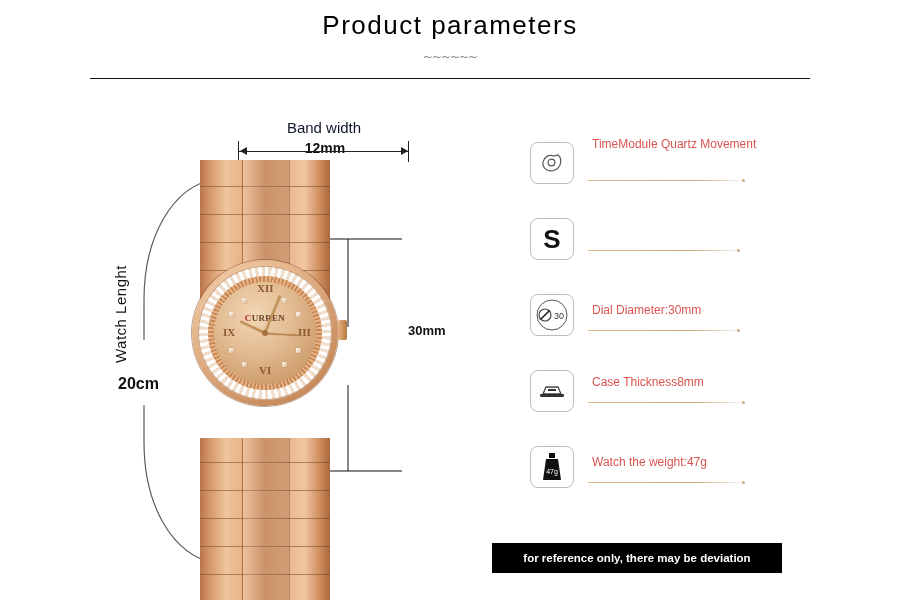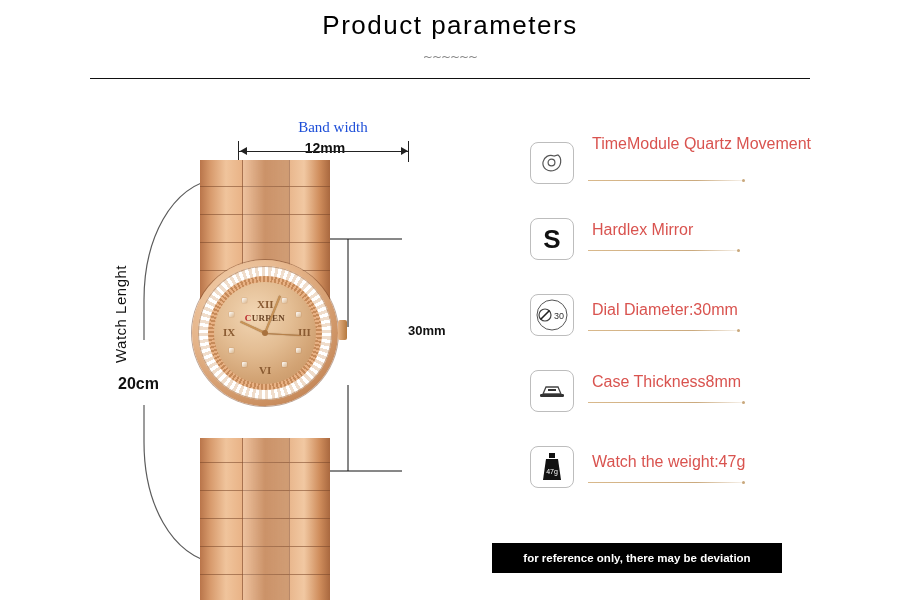--- a/index.html
+++ b/index.html
@@ -32,22 +32,22 @@
   .header-rule{
     position:absolute;left:90px;top:78px;width:720px;height:1px;
     background:#111;
   }
 
   
   .watch-area{position:absolute;left:90px;top:100px;width:400px;height:470px;}
 
   
   .bandwidth-label{
-    position:absolute;left:168px;top:19px;width:150px;
-    text-align:center;font-size:15px;color:#1d4ed8;font-family:Liberation Serif, serif;
+    position:absolute;left:159px;top:19px;width:150px;
+    text-align:center;font-size:15px;color:#0f172a;
   }
   .bandwidth-value{
     position:absolute;left:160px;top:40px;width:150px;
     text-align:center;font-size:14px;font-weight:bold;color:#111;
   }
   .dim-line-h{
     position:absolute;left:148px;top:51px;width:170px;height:1px;background:#222;
   }
   .dim-tick-l{position:absolute;left:148px;top:41px;width:1px;height:21px;background:#222;}
   .dim-tick-r{position:absolute;left:318px;top:41px;width:1px;height:21px;background:#222;}
@@ -125,21 +125,21 @@
   .brand{
     position:absolute;left:0;top:31px;width:102px;text-align:center;
     font-size:9px;font-weight:bold;letter-spacing:0.3px;
     color:#6b4526;font-family:"Liberation Serif", serif;
   }
   .brand b{color:#b8252a;}
   .num{
     position:absolute;font-family:"Liberation Serif", serif;
     font-size:11px;color:#8a5b32;font-weight:bold;
   }
-  .n12{left:43px;top:16px;}
+  .n12{left:43px;top:0;}
   .n3{left:84px;top:44px;}
   .n6{left:45px;top:82px;}
   .n9{left:9px;top:44px;}
   .gem{
     position:absolute;width:5px;height:5px;border-radius:1px;
     background:linear-gradient(135deg,#fff,#d8b48a);
     box-shadow:0 0 1px rgba(120,70,40,.8);
   }
   .hand{
     position:absolute;background:#c89357;transform-origin:0 50%;
@@ -158,21 +158,21 @@
   .specs{position:absolute;left:530px;top:140px;width:330px;}
   .spec-row{position:relative;height:76px;}
   .spec-icon{
     position:absolute;left:0;top:2px;width:42px;height:40px;
     border:1px solid #bdbdbd;border-radius:8px;
     background:#fff;
     display:flex;align-items:center;justify-content:center;
   }
   .spec-text{
     position:absolute;left:62px;top:0px;width:262px;
-    font-size:16px;line-height:16px;color:#d9534f;
+    font-size:12px;line-height:16px;color:#d9534f;
   }
   .spec-text.two{top:-4px;}
   .spec-underline{
     position:absolute;left:58px;width:150px;height:1px;
     background:linear-gradient(90deg,#d9b98c,#cbaa7e 70%,rgba(203,170,126,.15));
   }
   .spec-underline.long{width:155px;}
   .spec-underline .dot{
     position:absolute;right:-2px;top:-1px;width:3px;height:3px;border-radius:50%;background:#c9a87c;
   }
@@ -279,21 +279,20 @@
       </div>
       <div class="spec-underline long" style="top:40px">
           <span class="dot"></span>
         </div>
     </div>
 
     <div class="spec-row">
       <div class="spec-icon">
         <span style="font-size:26px;font-weight:bold;color:#111;line-height:1;font-family:'Liberation Sans',sans-serif;">S</span>
       </div>
-      <div class="spec-text" style="top:6px">Hardlex Mirror</div>
       <div class="spec-underline" style="top:34px">
           <span class="dot"></span>
         </div>
     </div>
 
     <div class="spec-row">
       <div class="spec-icon">
         <svg width="36" height="34" viewBox="0 0 36 34">
           <circle cx="18" cy="17" r="15" fill="none" stroke="#555" stroke-width="1"></circle>
           <circle cx="11" cy="17" r="6" fill="none" stroke="#444" stroke-width="1.2"></circle>

